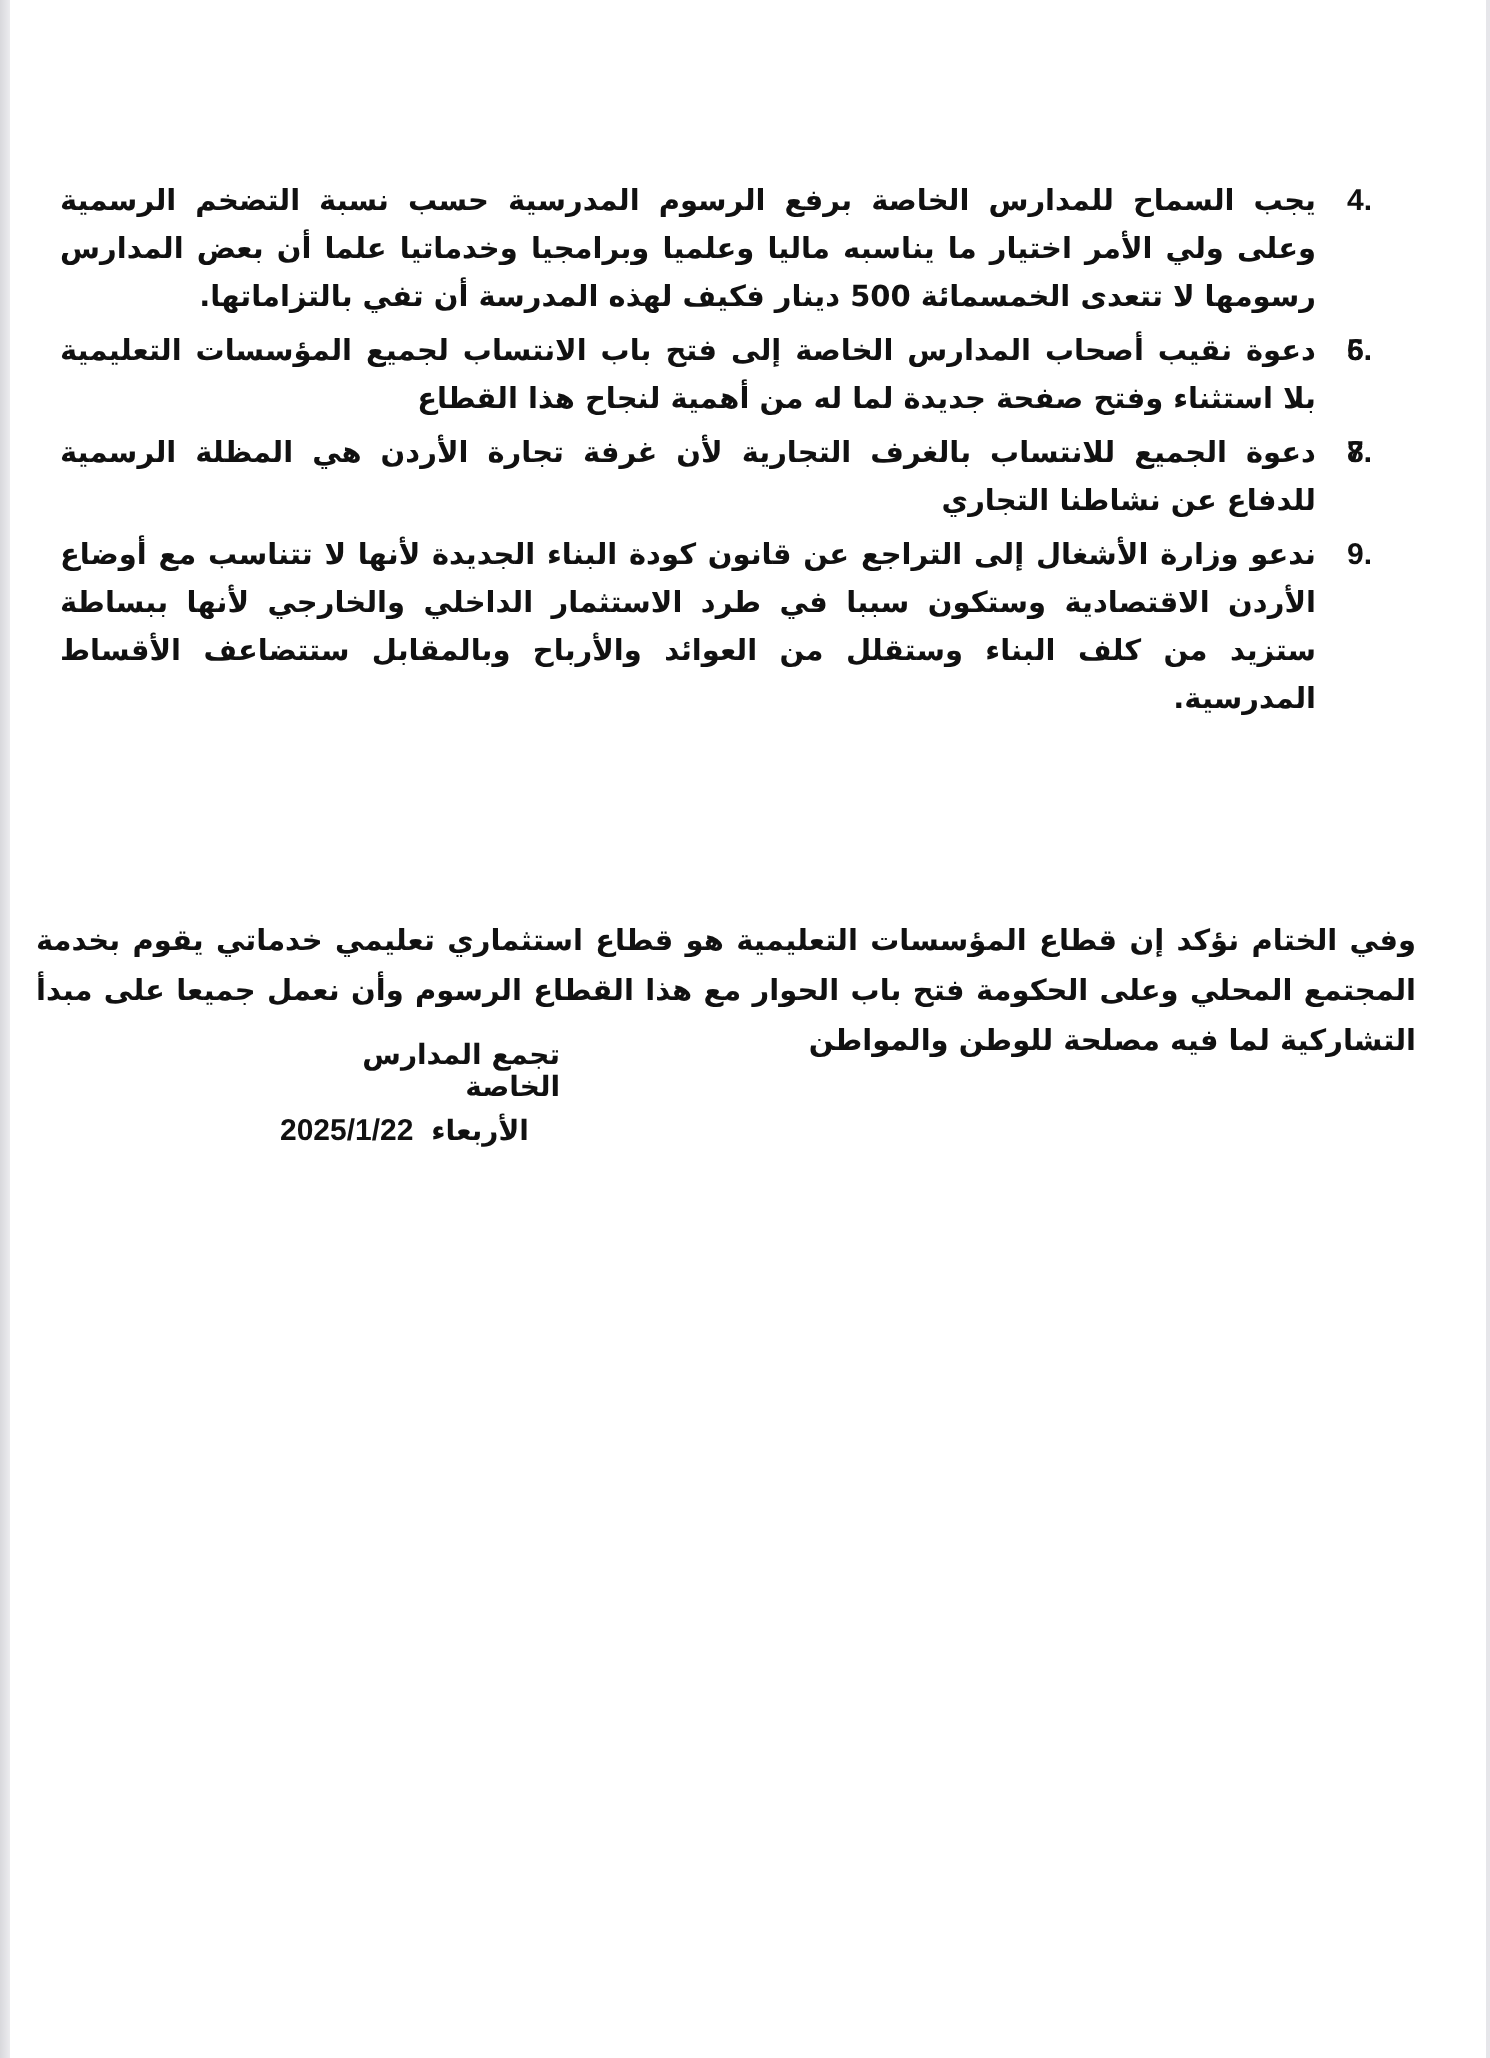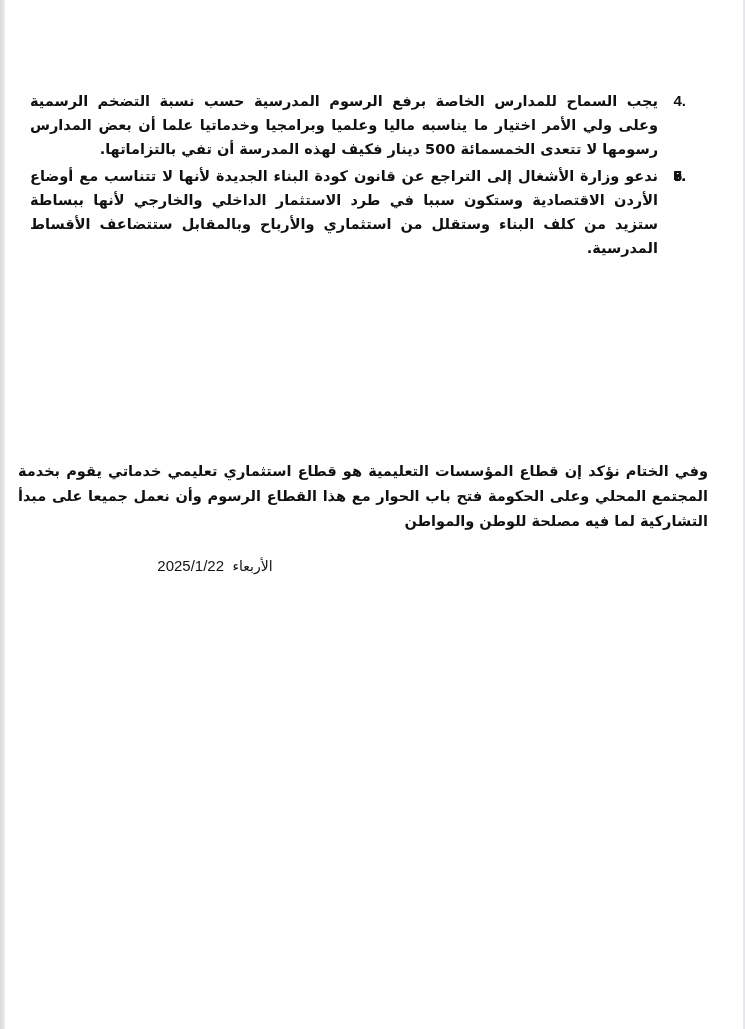--- a/index.html
+++ b/index.html
@@ -53,22 +53,22 @@
     .signature {
       position: absolute; top: 520px; left: 160px;
       direction: rtl;
       font-family: "DejaVu Sans", sans-serif;
       font-size: 14px; font-weight: bold;
       width: 120px; text-align: right;
     }
     .date-line {
       position: absolute; top: 557px; left: 140px;
       direction: rtl;
-      font-size: 14px; font-weight: normal;
-      width: 150px; text-align: center;
+      font-size: 14px; font-weight: bold;
+      width: 150px; text-align: left;
     }
     .date-line .date {
       font-family: "Liberation Sans", sans-serif;
       font-size: 15px;
       direction: ltr; unicode-bidi: embed;
       margin-right: 4px;
     }
   </style>
 </head>
 <body>
@@ -80,33 +80,36 @@
   <ol class="items">
     <li>
       <span class="num">4.</span>
       <span>يجب السماح للمدارس الخاصة برفع الرسوم المدرسية حسب نسبة التضخم الرسمية وعلى ولي الأمر اختيار ما يناسبه ماليا وعلميا وبرامجيا وخدماتيا علما أن بعض المدارس رسومها لا تتعدى الخمسمائة 500 دينار فكيف لهذه المدرسة أن تفي بالتزاماتها.</span>
     </li>
     <li>
       <span class="num">5.</span>
     </li>
     <li>
       <span class="num">6.</span>
+      <span>دعوة نقيب أصحاب المدارس الخاصة إلى فتح باب الانتساب لجميع المؤسسات التعليمية بلا استثناء وفتح صفحة جديدة لما له من أهمية لنجاح هذا القطاع</span>
     </li>
     <li>
       <span class="num">7.</span>
     </li>
     <li>
       <span class="num">8.</span>
+      <span>دعوة الجميع للانتساب بالغرف التجارية لأن غرفة تجارة الأردن هي المظلة الرسمية للدفاع عن نشاطنا التجاري</span>
     </li>
     <li>
       <span class="num">9.</span>
-      <span>ندعو وزارة الأشغال إلى التراجع عن قانون كودة البناء الجديدة لأنها لا تتناسب مع أوضاع الأردن الاقتصادية وستكون سببا في طرد الاستثمار الداخلي والخارجي لأنها ببساطة ستزيد من كلف البناء وستقلل من استثماري والأرباح وبالمقابل ستتضاعف الأقساط المدرسية.</span>
+      <span>ندعو وزارة الأشغال إلى التراجع عن قانون كودة البناء الجديدة لأنها لا تتناسب مع أوضاع الأردن الاقتصادية وستكون سببا في طرد الاستثمار الداخلي والخارجي لأنها ببساطة ستزيد من كلف البناء وستقلل من العوائد والأرباح وبالمقابل ستتضاعف الأقساط المدرسية.</span>
     </li>
   </ol>
 
   <p class="closing">وفي الختام نؤكد إن قطاع المؤسسات التعليمية هو قطاع استثماري تعليمي خدماتي يقوم بخدمة المجتمع المحلي وعلى الحكومة فتح باب الحوار مع هذا القطاع الرسوم وأن نعمل جميعا على مبدأ التشاركية لما فيه مصلحة للوطن والمواطن</p>
 
+  <div class="signature">تجمع المدارس الخاصة</div>
 
   <div class="date-line">
     <span>الأربعاء</span>
     <span class="date">2025/1/22</span>
   </div>
 </div>
 
 </body></html>

